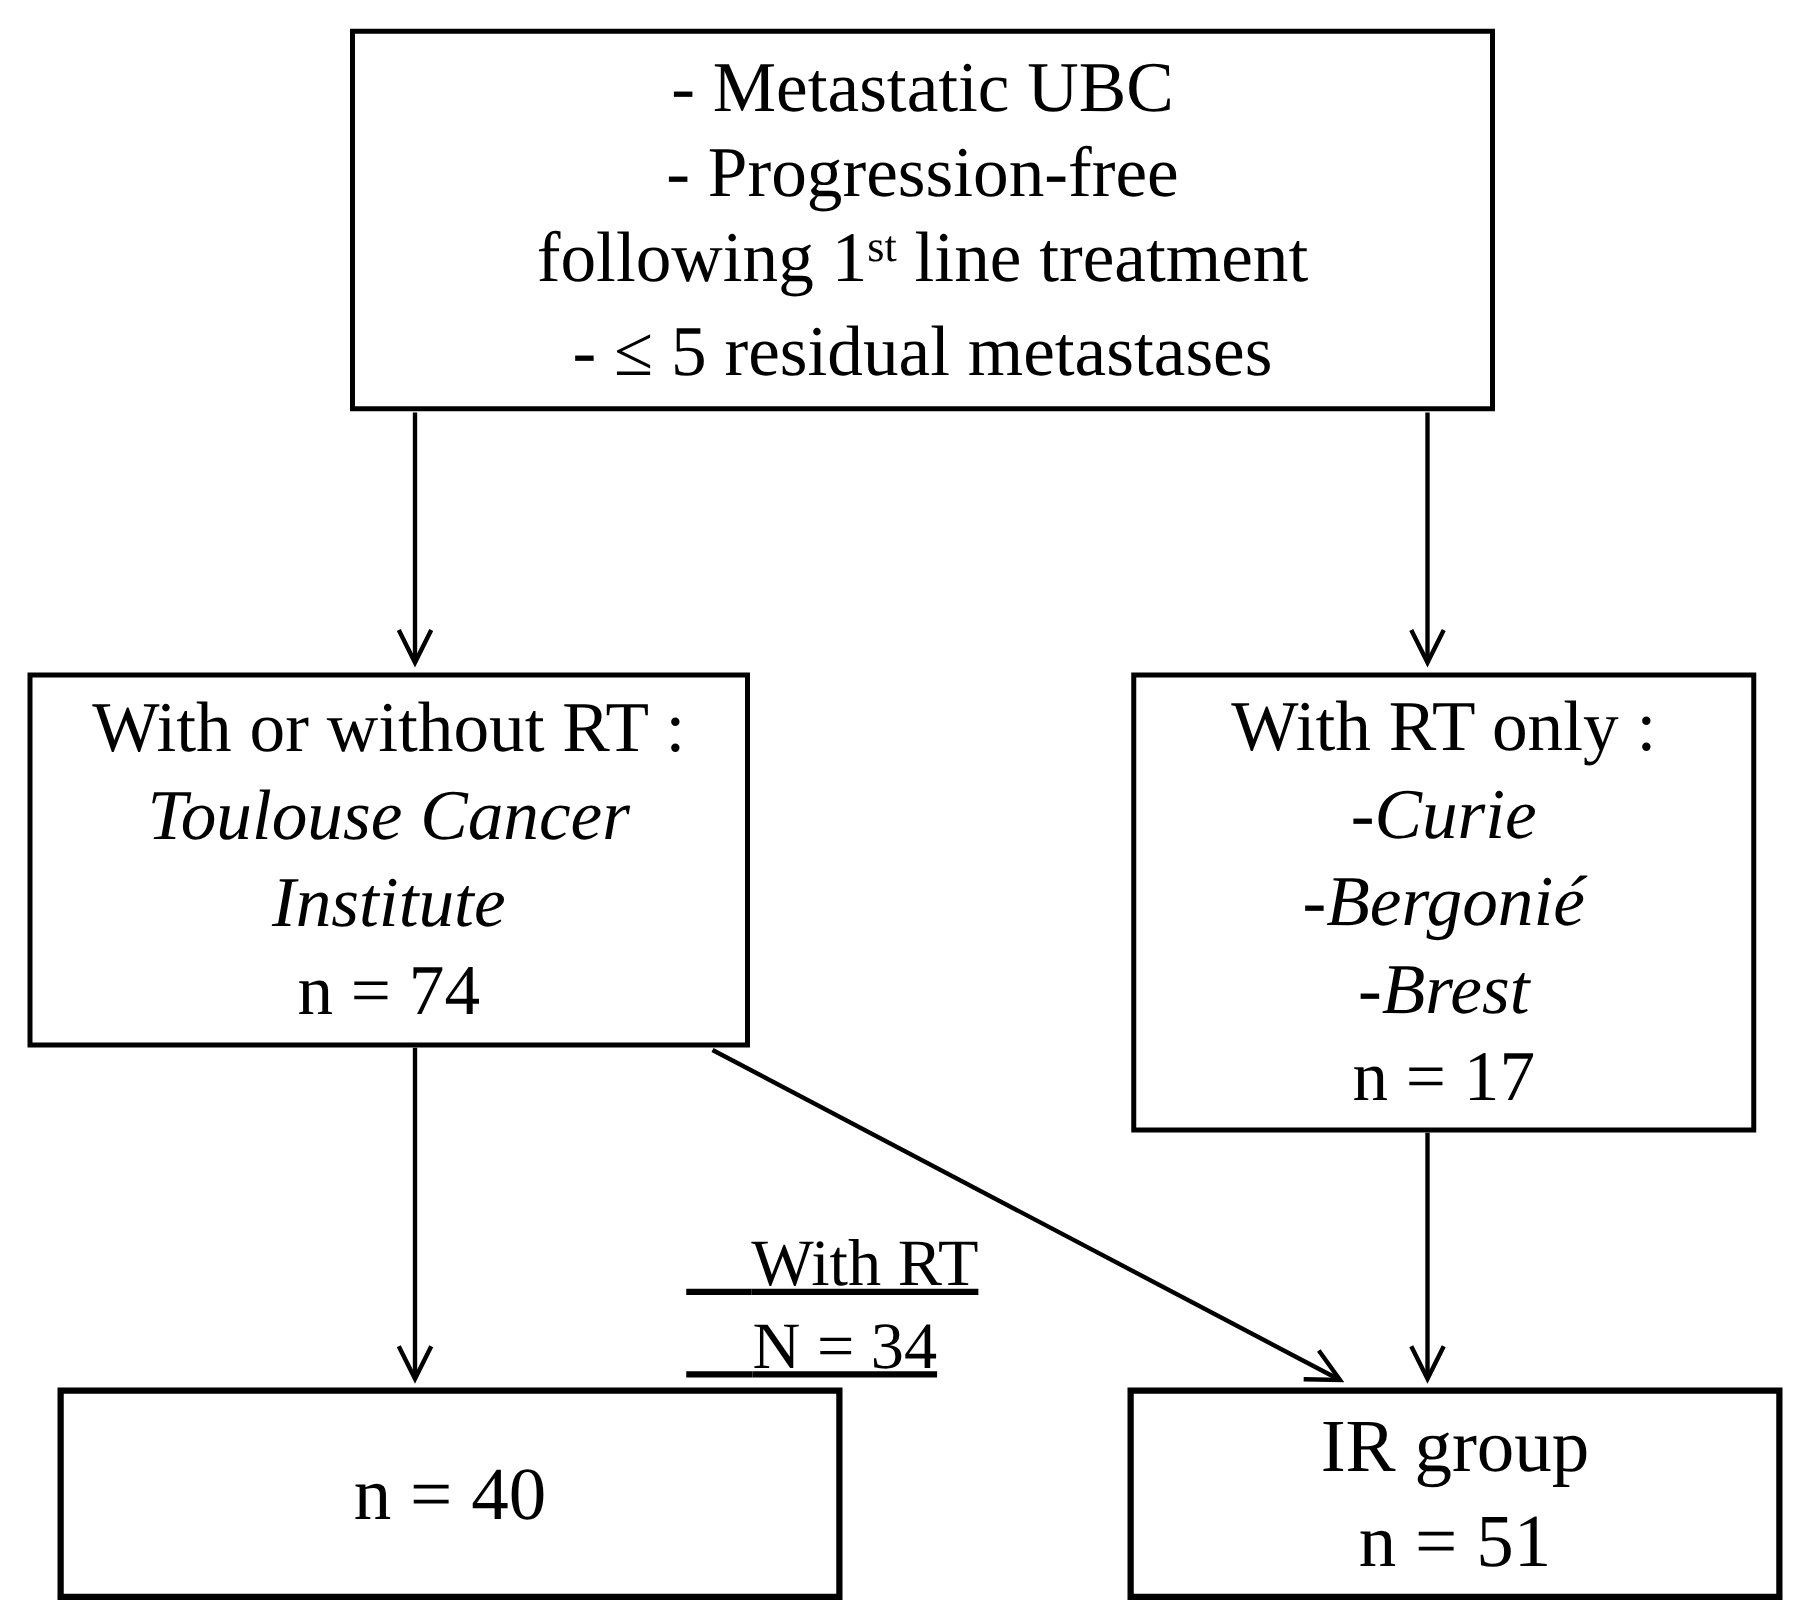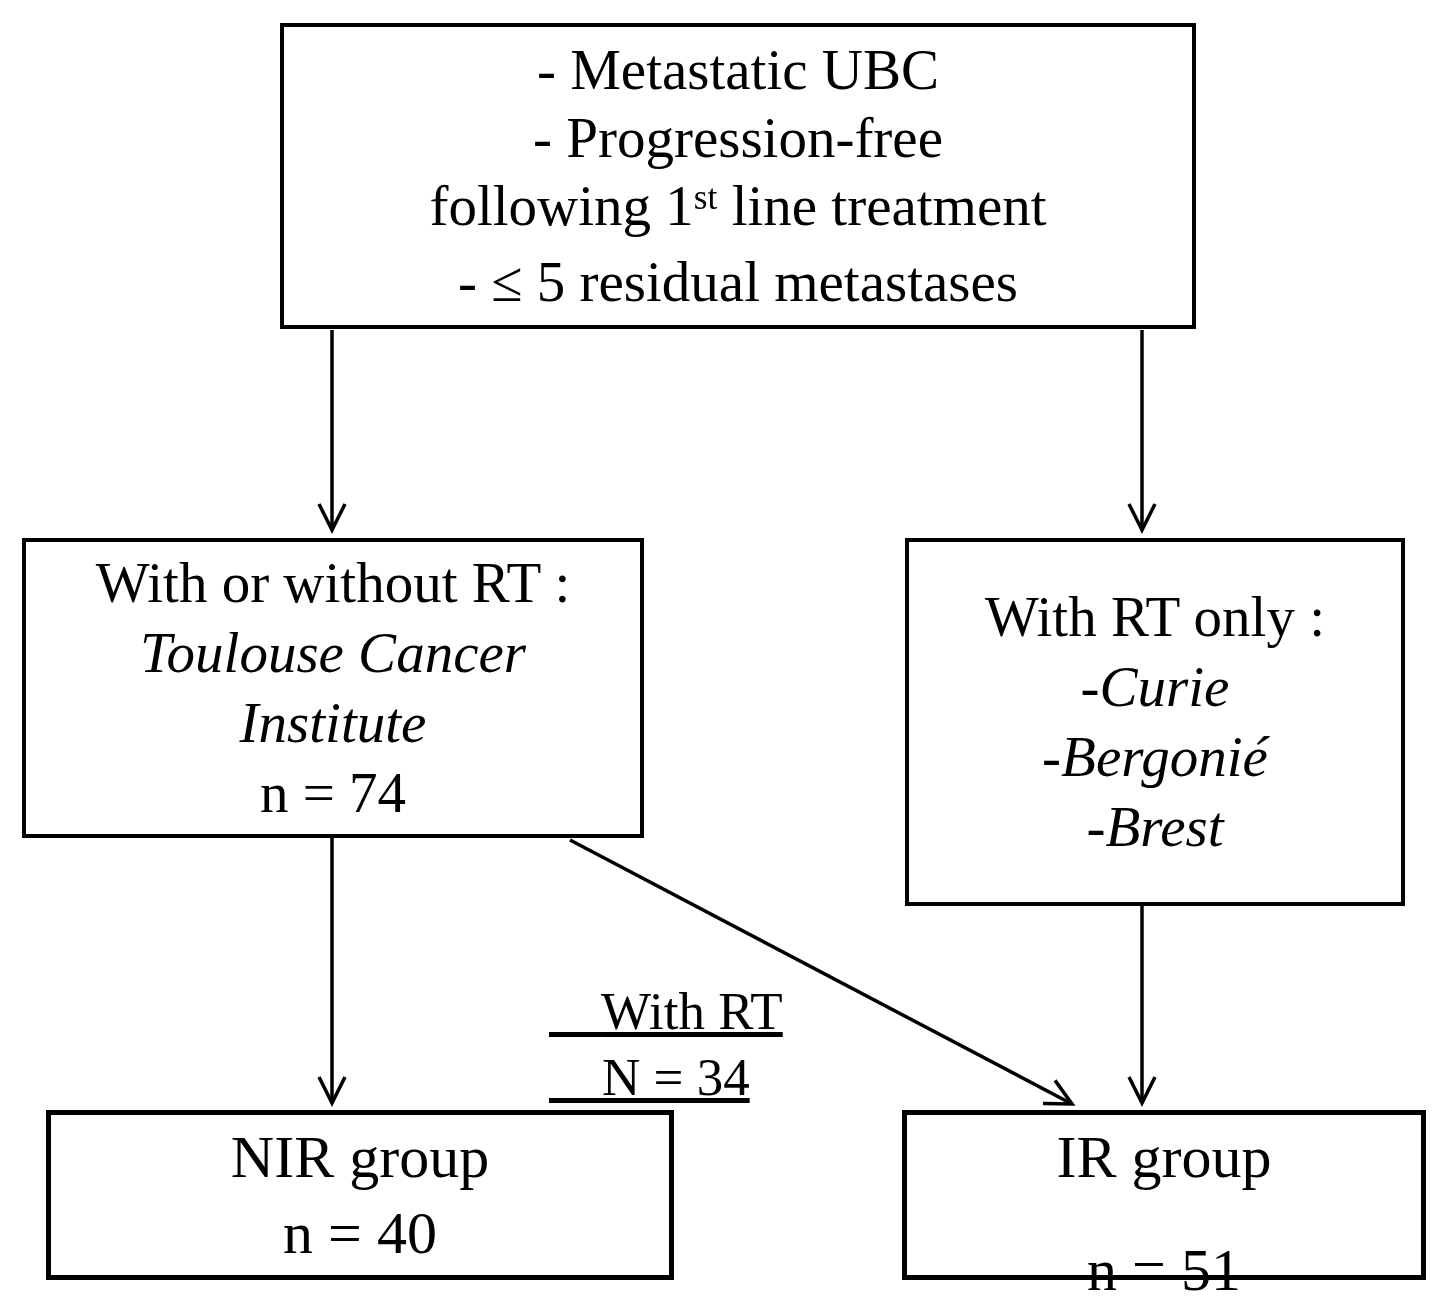--- a/index.html
+++ b/index.html
@@ -23,31 +23,31 @@
     display: flex; flex-direction: column;
     justify-content: center; align-items: center;
     text-align: center;
   }
   .box .ln { display: block; white-space: pre; }
 
   .box-top      { left: 280px; top: 23px;   width: 916px; height: 306px; font-size: 57px; }
   .box-top .ln  { line-height: 68px; }
   .box-top sup  { font-size: 0.62em; vertical-align: baseline; position: relative; top: -0.45em; }
 
-  .box-toulouse { left: 22px;  top: 538px;  width: 622px; height: 300px; font-size: 57px; }
+  .box-toulouse { left: 22px;  top: 538px;  width: 578px; height: 300px; font-size: 57px; }
   .box-toulouse .ln { line-height: 70px; }
 
   .box-rtonly   { left: 905px; top: 538px;  width: 500px; height: 368px; font-size: 57px; }
   .box-rtonly .ln { line-height: 70px; }
 
   .box-nir      { left: 46px;  top: 1110px; width: 628px; height: 170px; font-size: 60px; border-width: 5px; }
   .box-nir .ln  { line-height: 76px; }
 
   .box-ir       { left: 902px; top: 1110px; width: 524px; height: 170px; font-size: 60px; border-width: 5px; }
-  .box-ir .ln   { line-height: 76px; margin-top: 37px; }
+  .box-ir .ln   { line-height: 76px; }
 
   .italic { font-style: italic; }
 
   .edge-label {
     position: absolute;
     font-size: 53px; line-height: 66px;
     text-align: left; white-space: pre;
   }
   .edge-label-without { left: 55px;  top: 912px; }
   .edge-label-with    { left: 549px; top: 912px; text-decoration: underline; }
@@ -82,30 +82,30 @@
     <span class="ln italic">Toulouse Cancer</span>
     <span class="ln italic">Institute</span>
     <span class="ln">n = 74</span>
   </div>
 
   <div class="box box-rtonly">
     <span class="ln">With RT only :</span>
     <span class="ln italic">-Curie</span>
     <span class="ln italic">-Bergonié</span>
     <span class="ln italic">-Brest</span>
+    <span class="ln">n = 17</span>
   </div>
 
 
   <div class="edge-label edge-label-with">
     <span class="ln">With RT</span>
     <span class="ln">N = 34</span>
   </div>
 
   <div class="box box-nir">
-    <span class="ln">NIR group</span>
     <span class="ln">n = 40</span>
   </div>
 
   <div class="box box-ir">
     <span class="ln">IR group</span>
     <span class="ln">n = 51</span>
   </div>
 
 </div>
 

